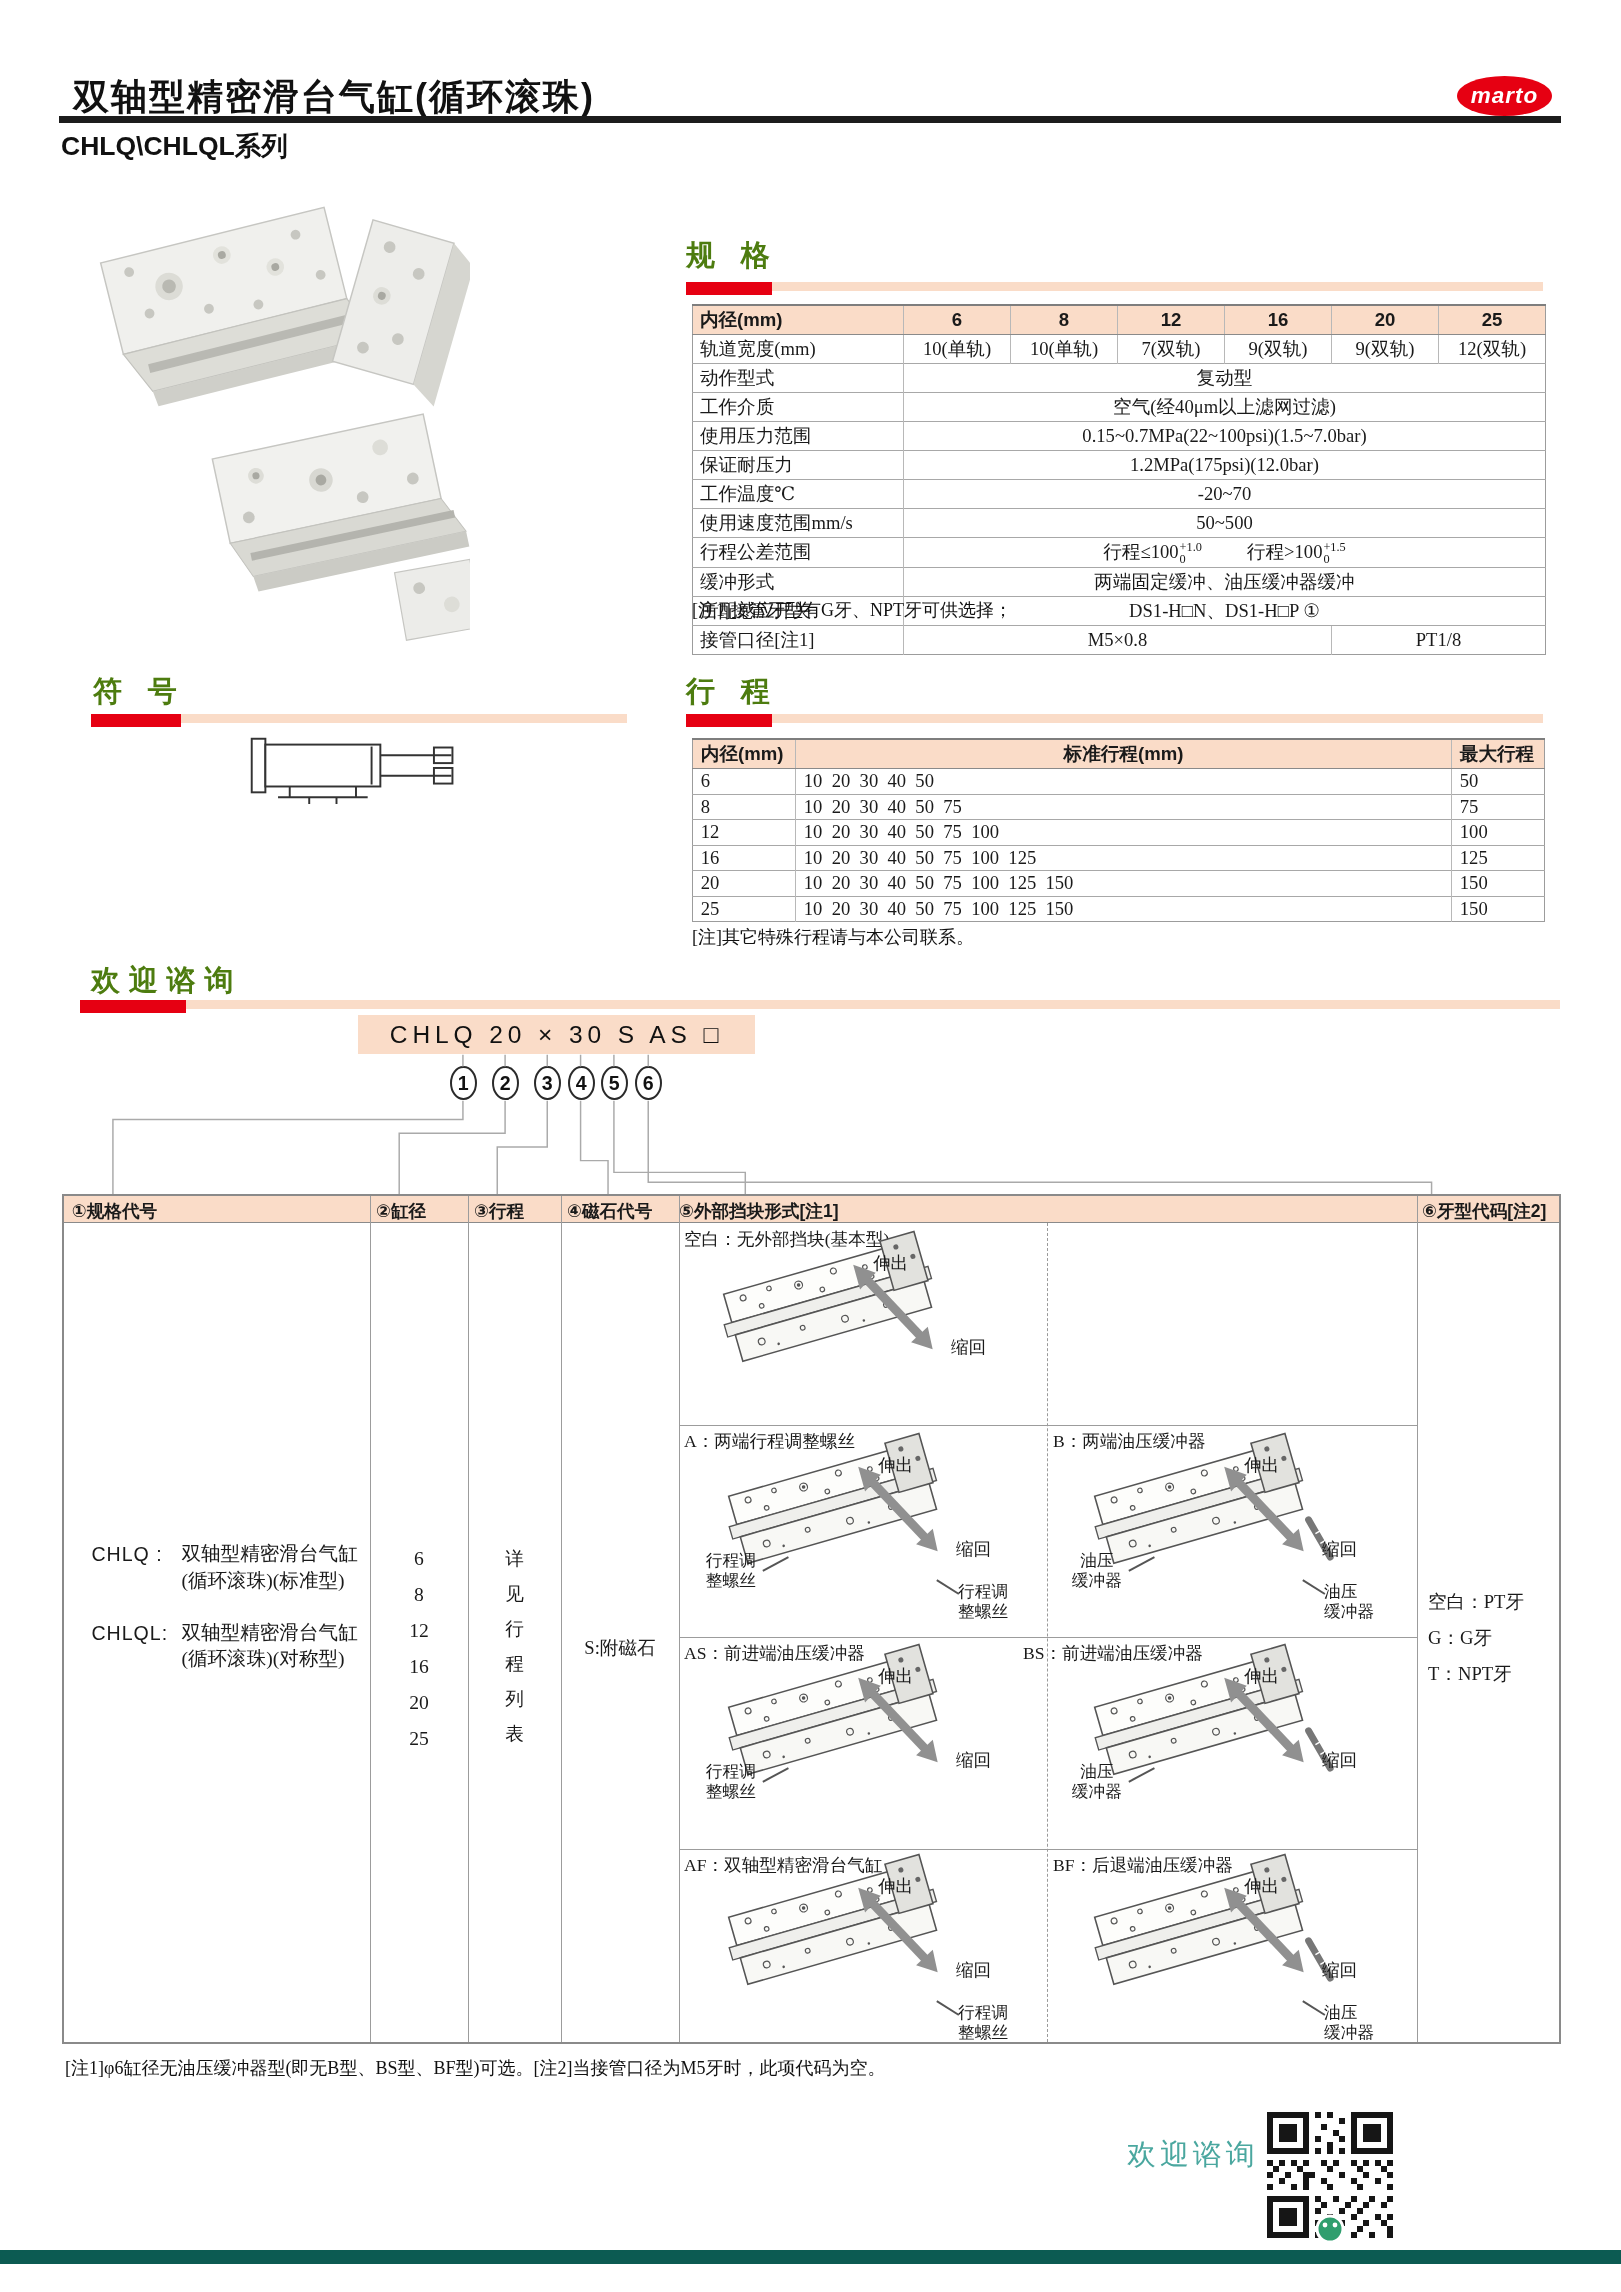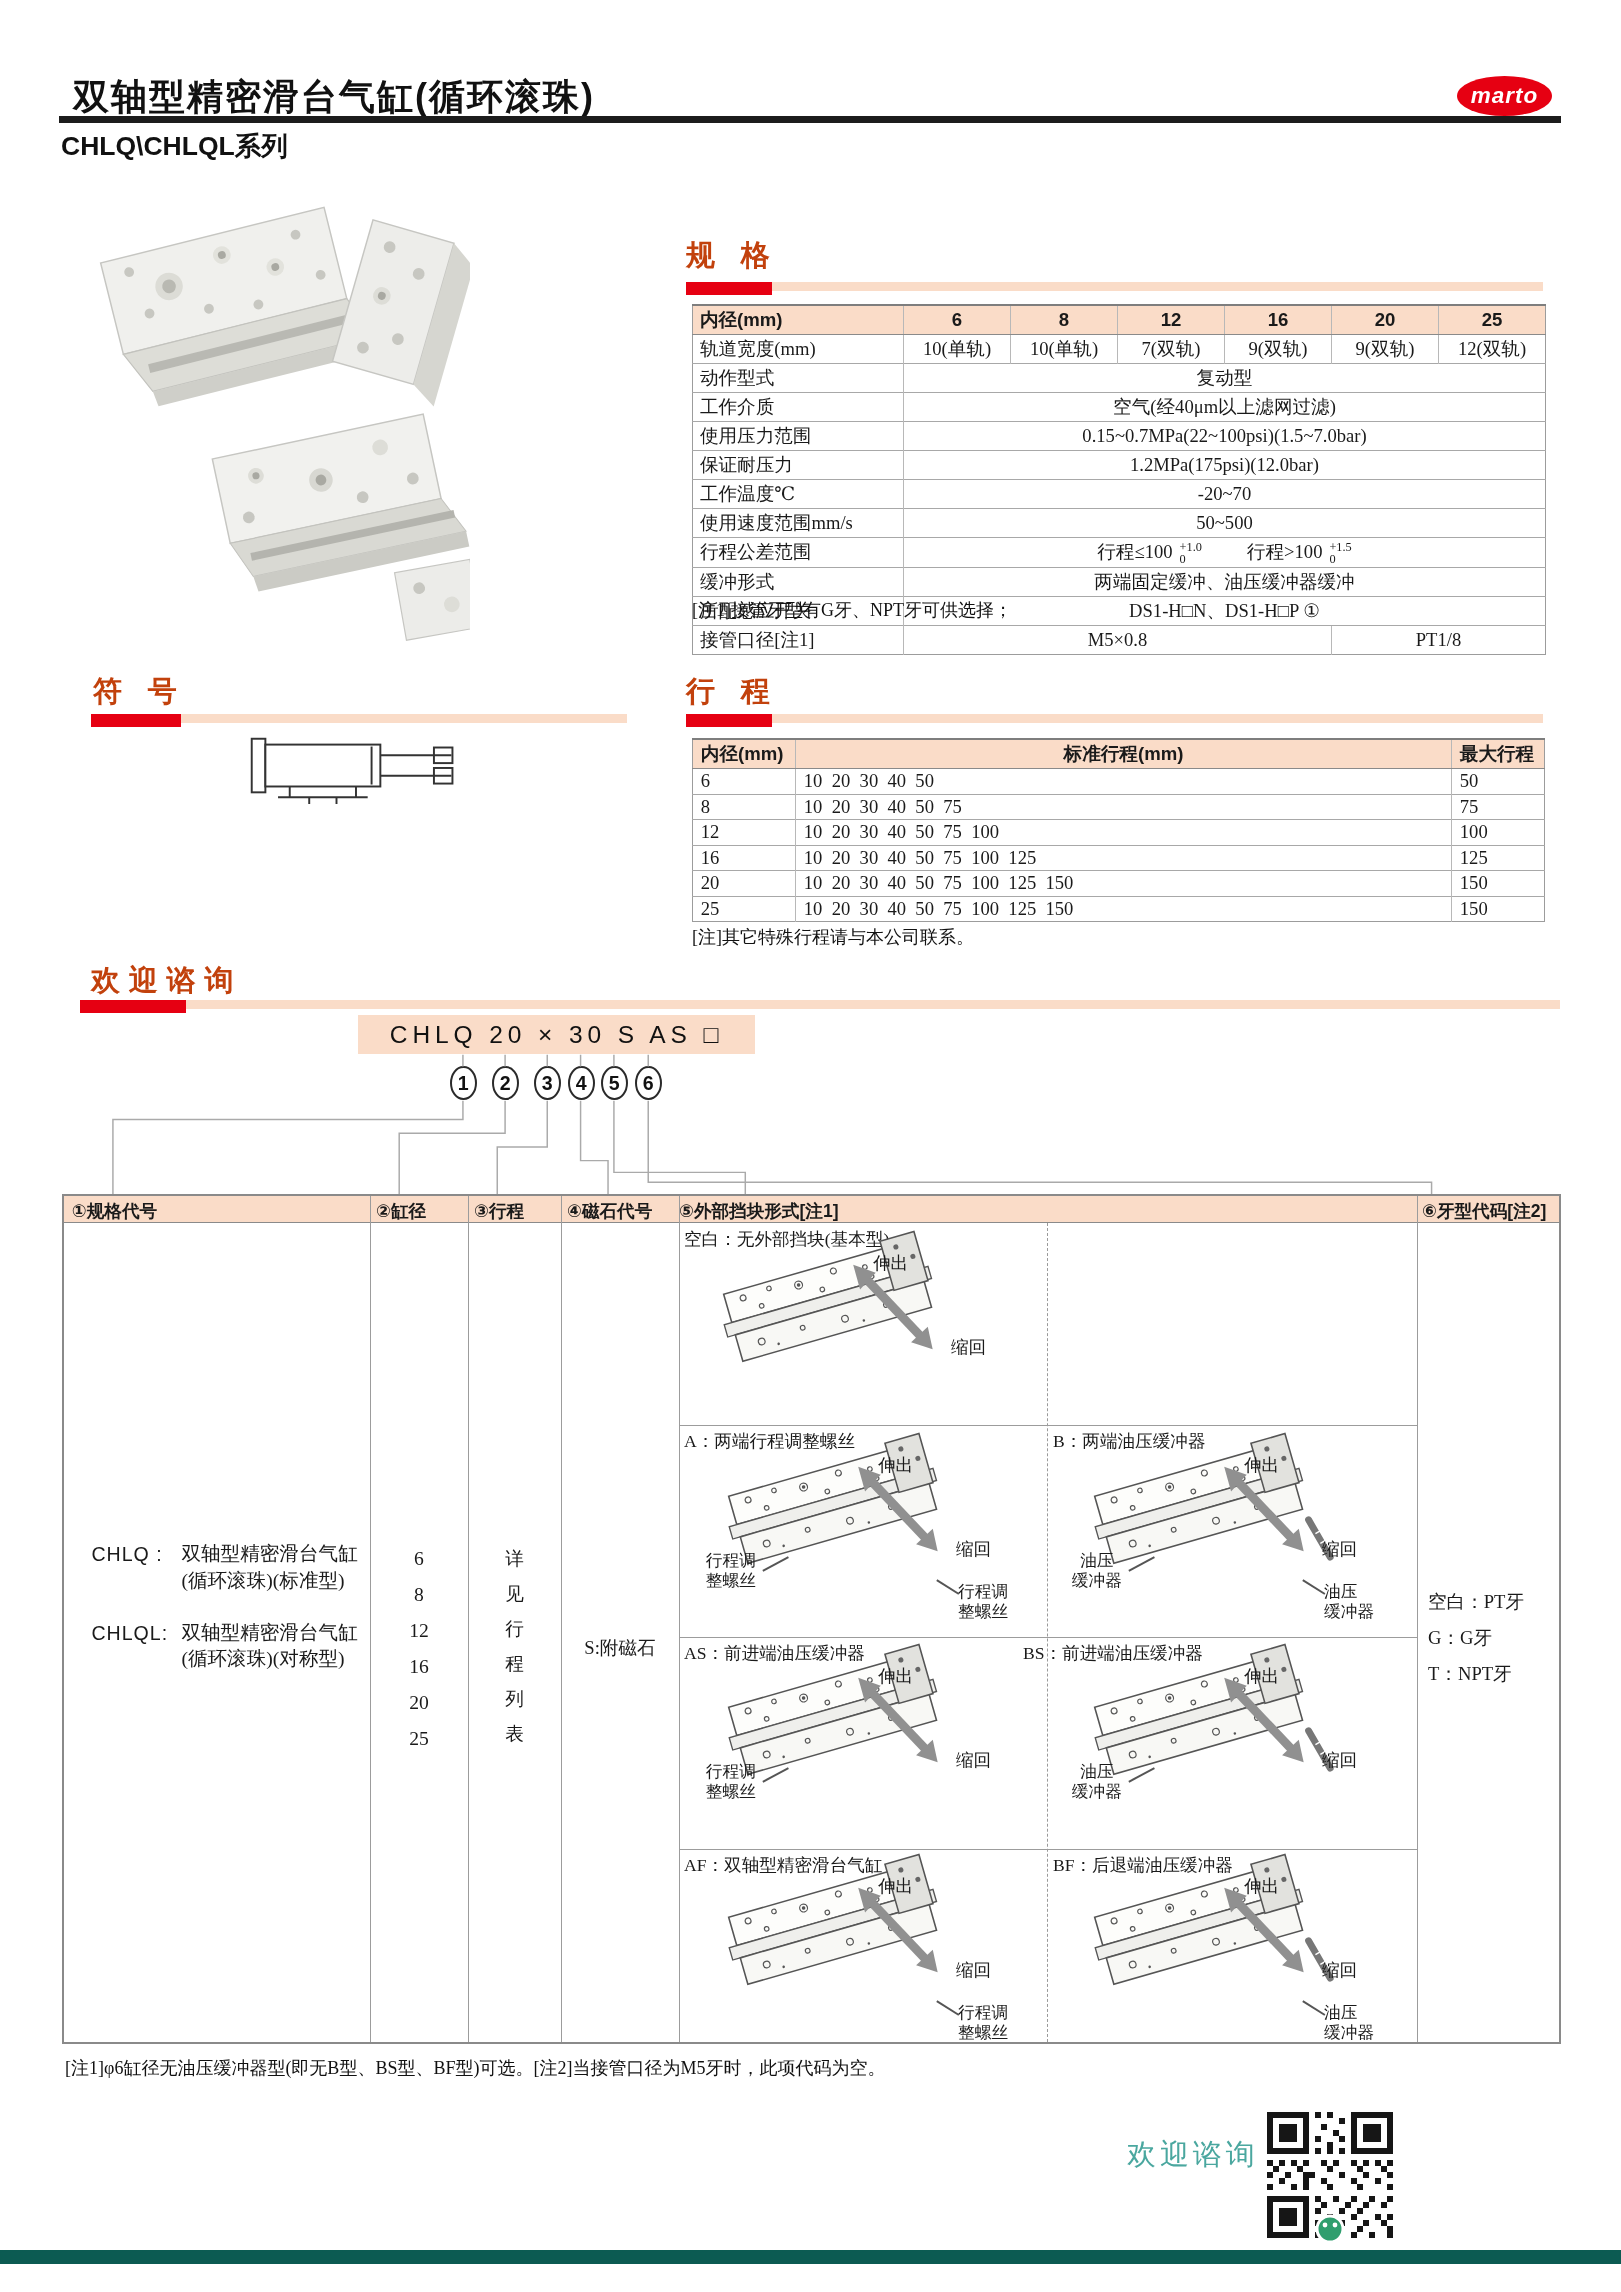--- a/index.html
+++ b/index.html
@@ -10,42 +10,42 @@
     --teal:#4aa79f;
     --tealdark:#0c5b52;
   }
   *{margin:0;padding:0;box-sizing:border-box}
   html,body{background:#fff}
   body{width:1621px;height:2293px;position:relative;overflow:hidden;
        font-family:"Liberation Sans","DejaVu Sans",sans-serif;color:#1a1a1a}
   .abs{position:absolute}
 
   
-  .sec-title{position:absolute;font-size:29px;font-weight:bold;letter-spacing:8.8px;color:#c2410c}
+  .sec-title{position:absolute;font-size:29px;font-weight:bold;letter-spacing:8.8px;color:#4d7c0f}
   .bar-red{position:absolute;height:12.7px;background:var(--red)}
   .bar-peach{position:absolute;height:8.8px;background:var(--peach)}
 
   .doc-title{position:absolute;left:73px;top:73px;font-size:36px;font-weight:bold;letter-spacing:2px;color:#111}
   .title-rule{position:absolute;left:59px;top:116px;width:1502px;height:6.9px;background:#1c1c1c}
   .series{position:absolute;left:61px;top:128px;font-size:26.5px;font-weight:bold;color:#111}
   .logo{position:absolute;left:1457px;top:76px;width:95px;height:40px;background:var(--red);
         border-radius:50%;color:#fff;text-align:center;line-height:40px;
         font-size:22.5px;font-weight:bold;font-style:italic;letter-spacing:1px}
 
   
   table.spec,table.stk{position:absolute;border-collapse:collapse;table-layout:fixed;background:#fff;
         font-family:"Liberation Serif","DejaVu Serif",serif}
   table.spec{left:692px;top:304px;width:852px;border:1.4px solid var(--line);border-top:2.4px solid #7e7e7e}
   .spec td{border-top:1.3px solid #a8a8a8;font-size:18.6px;height:23.5px;padding:1px 6.9px;white-space:nowrap}
   .spec tr.hd td{background:var(--peach);font-weight:bold;font-family:"Liberation Sans","DejaVu Sans",sans-serif;
         border-bottom:1.6px solid #8a8a8a;height:26.5px}
   .spec td.v{border-left:1.2px solid #b8b8b8;text-align:center}
   .spec td.m{text-align:center}
   .spec td.vdiv{border-left:1.2px solid #b8b8b8}
-  .tol{display:inline-flex;flex-direction:column;vertical-align:middle;font-size:12.3px;line-height:11.8px;margin-left:7px;text-align:left}
+  .tol{display:inline-flex;flex-direction:column;vertical-align:middle;font-size:12.3px;line-height:11.8px;margin-left:1px;text-align:left}
   .tol i{font-style:normal}
   .tolgap{display:inline-block;width:45px}
   .note{position:absolute;font-size:18px;font-family:"Liberation Serif","DejaVu Serif",serif;color:#111}
 
   table.stk{left:692px;top:738px;width:852px;border:1.4px solid var(--line);border-top:2.4px solid #7e7e7e}
   .stk td{border-top:1.3px solid #a8a8a8;font-size:18.6px;height:25.5px;padding:1px 7.8px;white-space:pre}
   .stk tr.hd td{background:var(--peach);font-weight:bold;font-family:"Liberation Sans","DejaVu Sans",sans-serif;
         border-bottom:1.6px solid #8a8a8a;height:26.5px}
   .stk td.c1{border-right:1.2px solid #b8b8b8}
   .stk td.c3{border-left:1.2px solid #b8b8b8}

